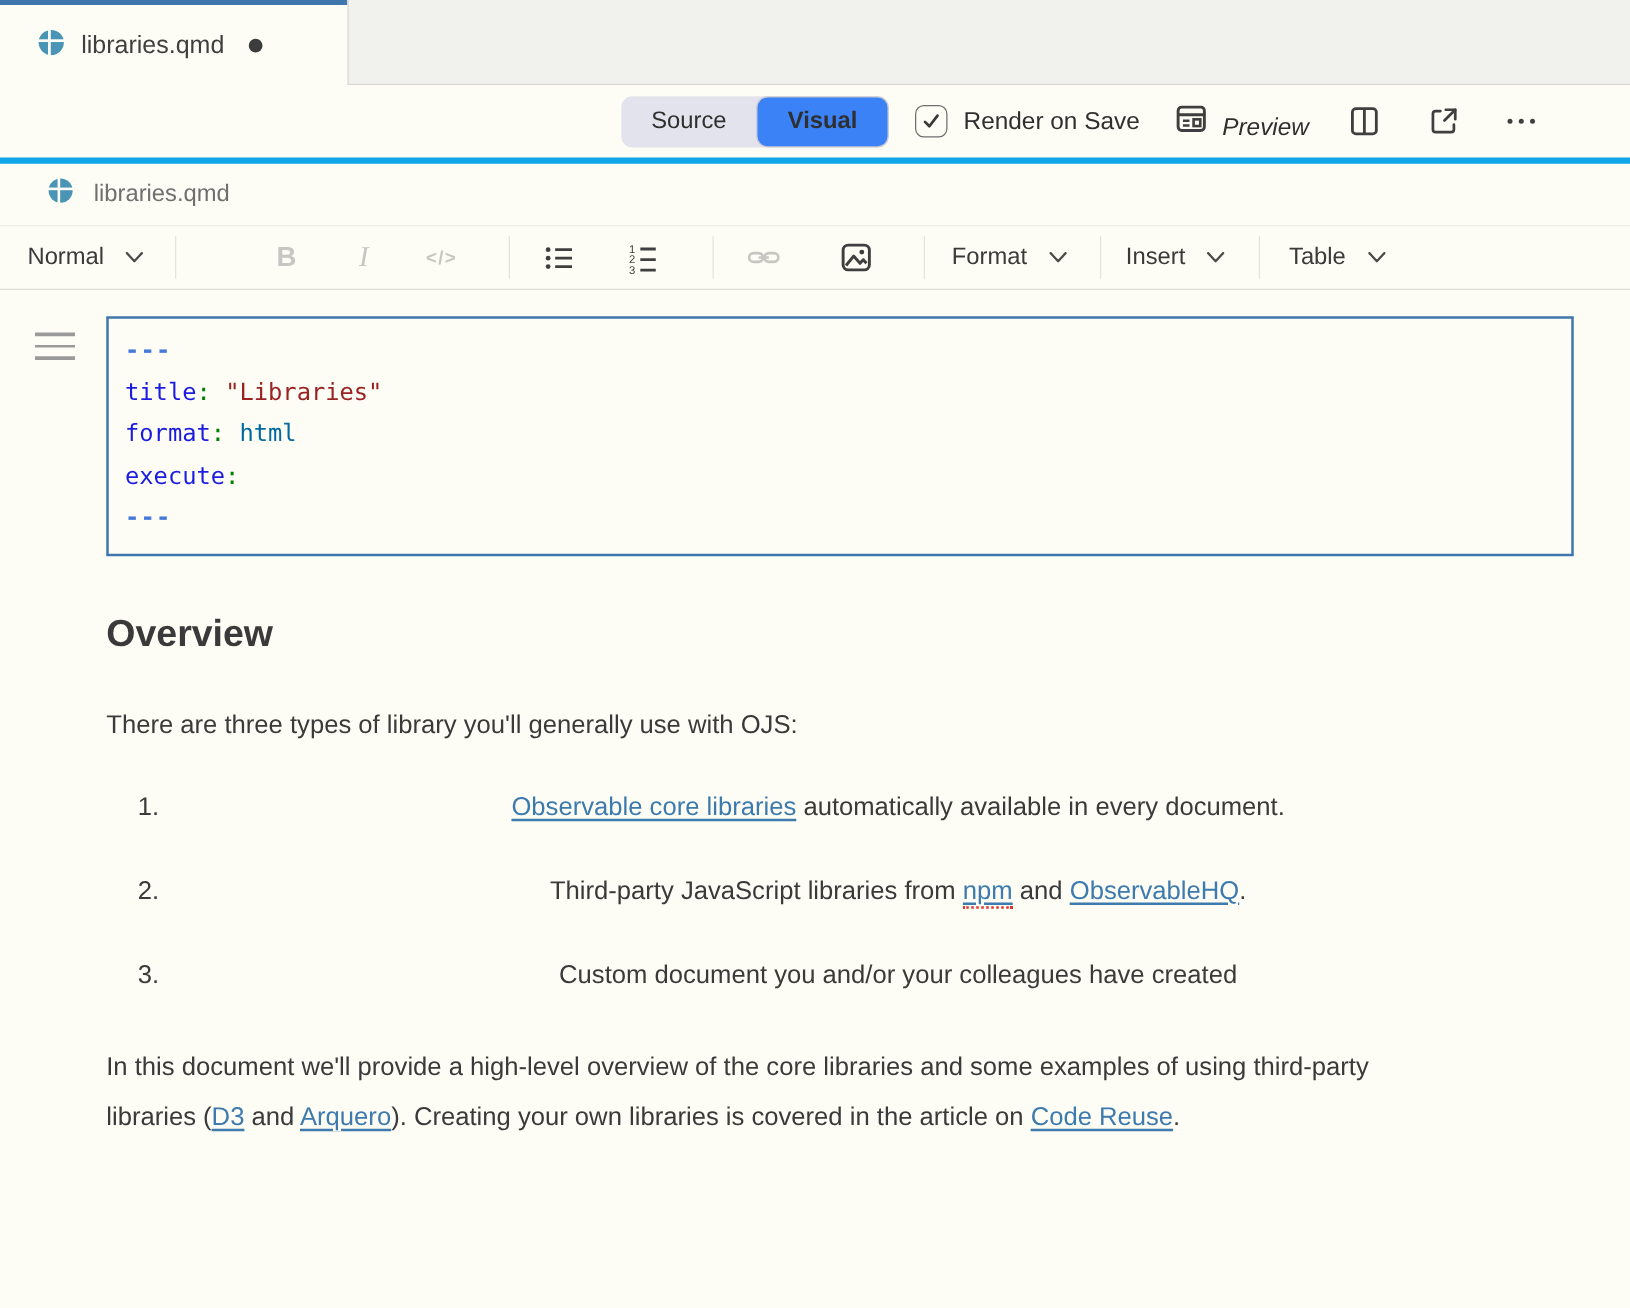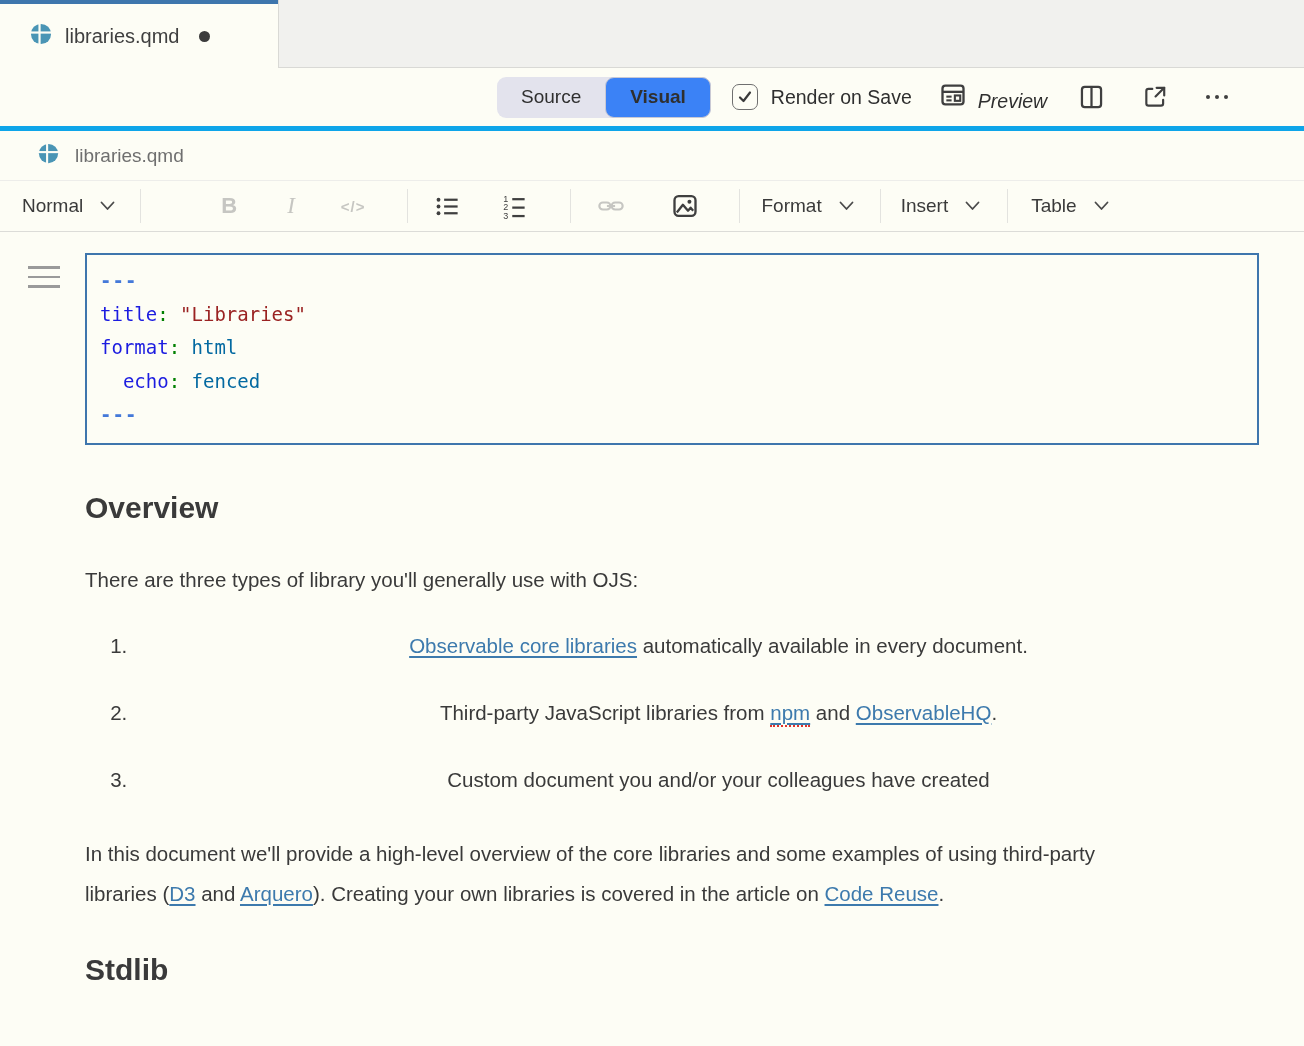--- a/index.html
+++ b/index.html
@@ -258,26 +258,25 @@
   <div class="yaml-wrap">
     <div class="drag-handle">
         <i></i>
         <i></i>
         <i></i>
       </div>
     <div class="yaml-block" id="yaml-code">
         <div class="code-line"><span class="tok-dash">---</span></div>
         <div class="code-line"><span class="tok-key">title</span><span class="tok-colon">:</span><span class="tok-plain"> </span><span class="tok-string">"Libraries"</span></div>
         <div class="code-line"><span class="tok-key">format</span><span class="tok-colon">:</span><span class="tok-plain"> </span><span class="tok-value">html</span></div>
-        <div class="code-line"><span class="tok-plain">  </span><span class="tok-key">echo</span><span class="tok-colon">:</span><span class="tok-plain"> </span><span class="tok-value">fenced</span></div>
+        <div class="code-line"><span class="tok-key">execute</span><span class="tok-colon">:</span></div>
         <div class="code-line"><span class="tok-dash">---</span></div>
       </div>
   </div>
   <h2>Overview</h2>
   <p class="intro">There are three types of library you'll generally use with OJS:</p>
   <ol class="doc-list" id="doc-list">
       <li><a class="link" href="#">Observable core libraries</a><span> automatically available in every document.</span></li>
       <li><span>Third-party JavaScript libraries from </span><a class="link spell" href="#">npm</a><span> and </span><a class="link" href="#">ObservableHQ</a><span>.</span></li>
       <li><span>Custom document you and/or your colleagues have created</span></li>
     </ol>
   <p class="para" id="doc-para"><span>In this document we'll provide a high-level overview of the core libraries and some examples of using third-party libraries (</span><a class="link" href="#">D3</a><span> and </span><a class="link" href="#">Arquero</a><span>). Creating your own libraries is covered in the article on </span><a class="link" href="#">Code Reuse</a><span>.</span></p>
-  <h2 class="stdlib">Stdlib</h2>
 </div>
 
 </body></html>

